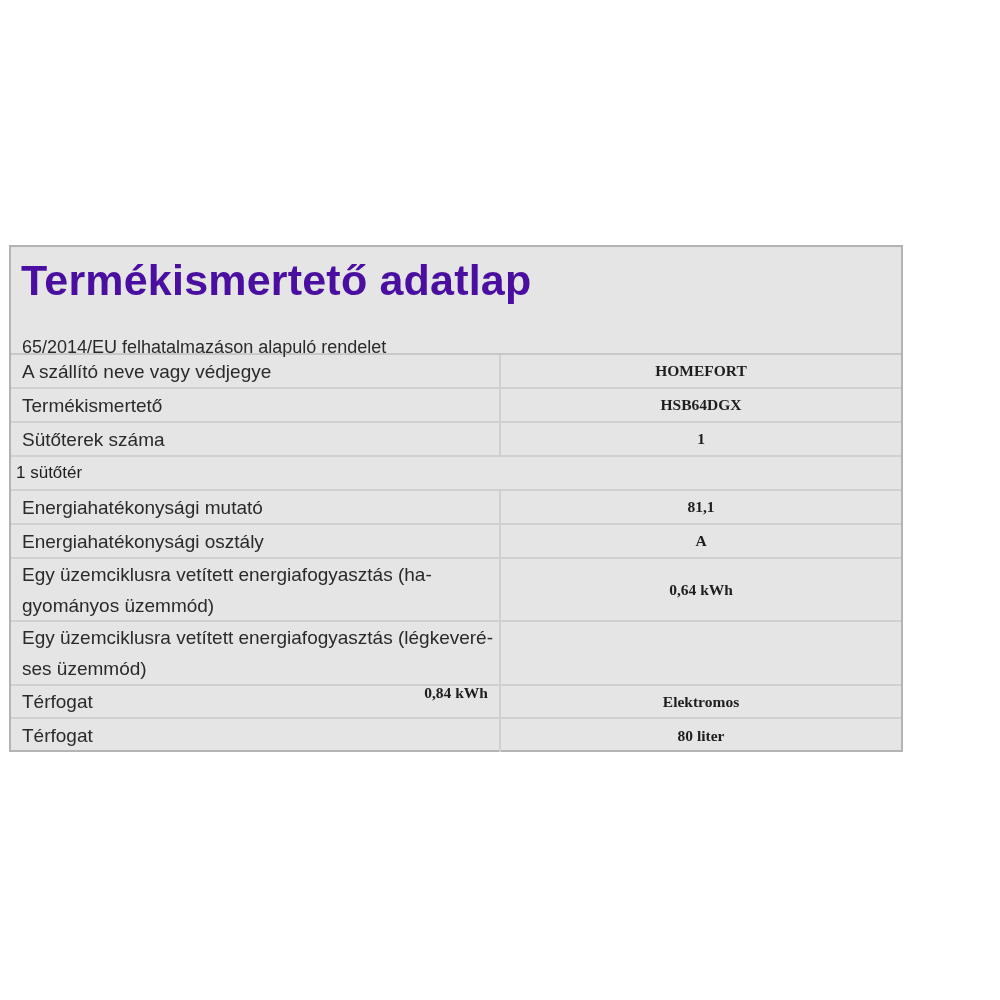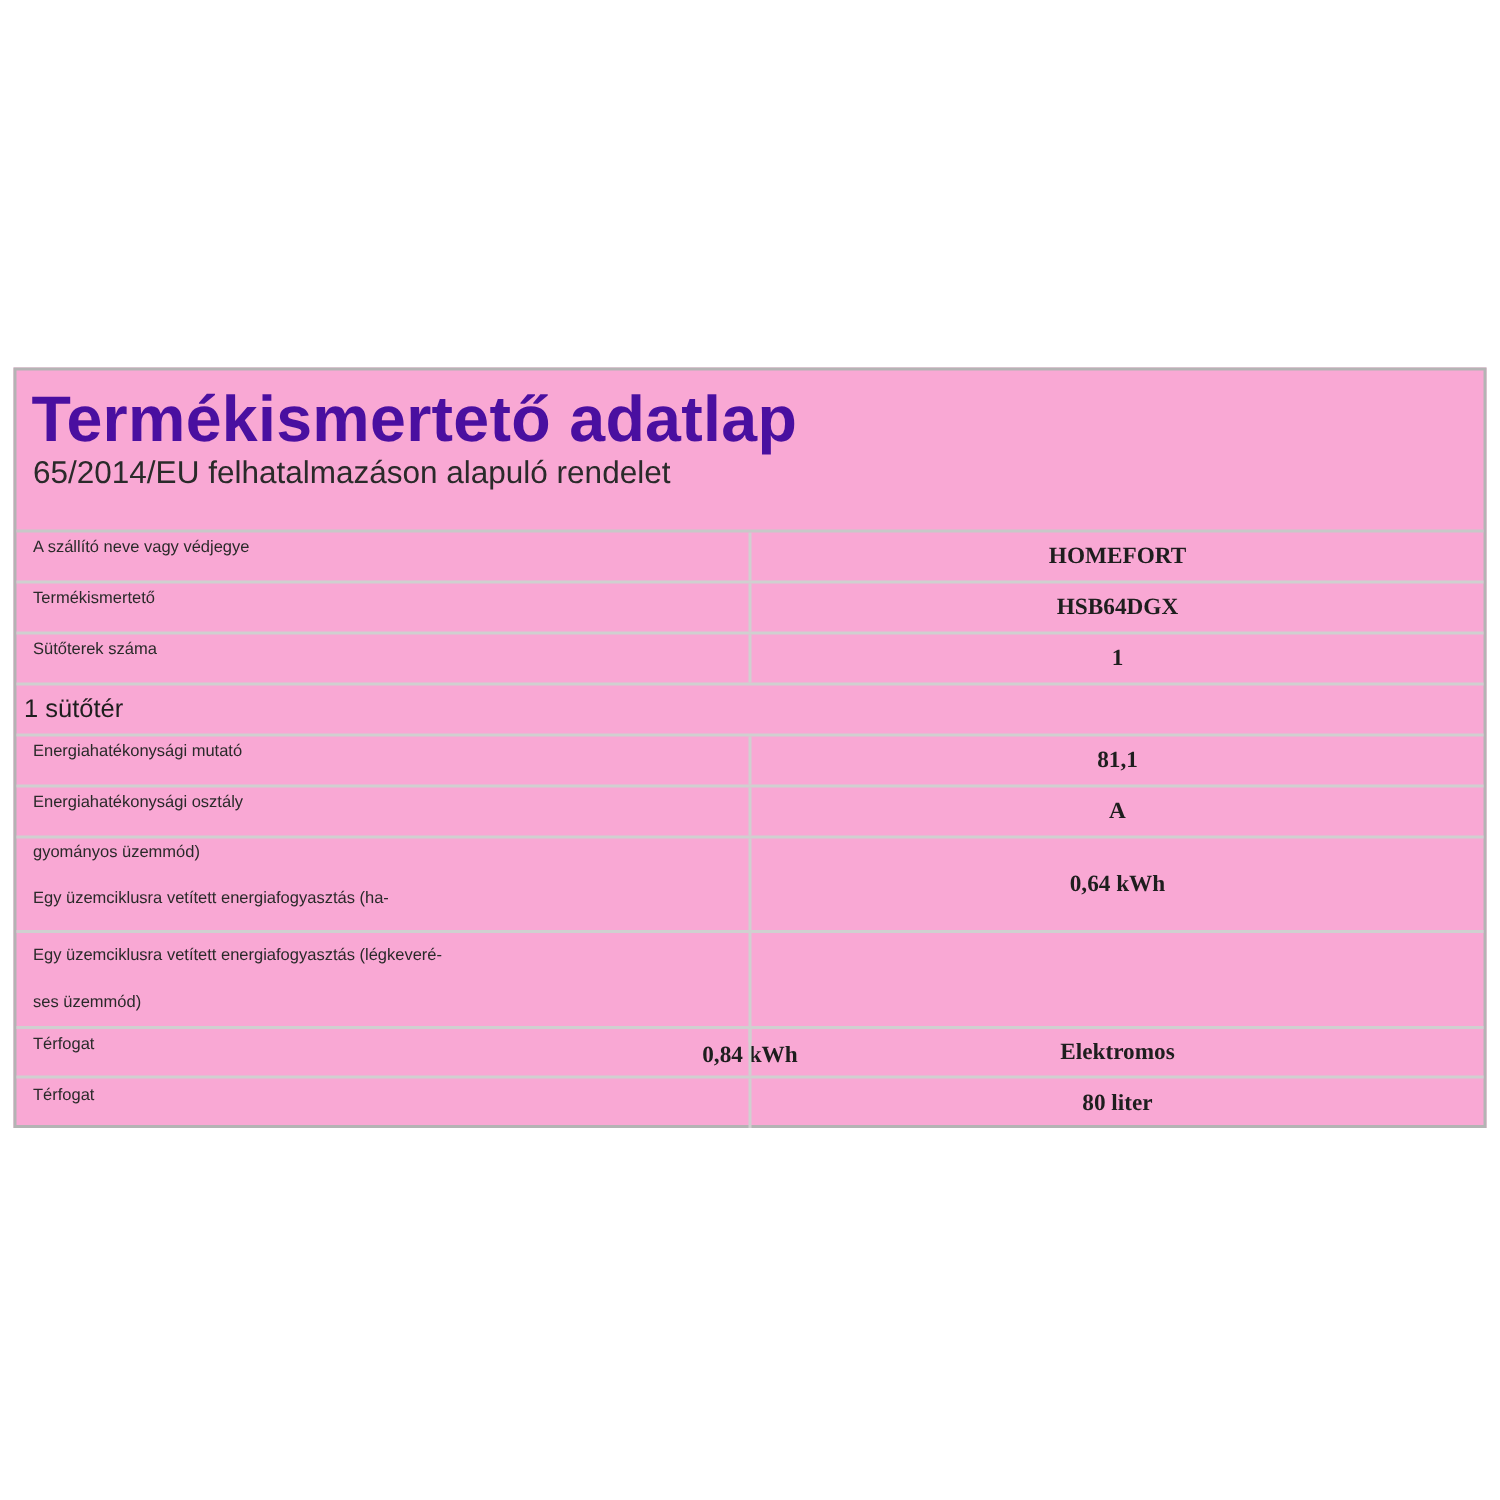--- a/index.html
+++ b/index.html
@@ -12,25 +12,25 @@
       height: 1000px;
       position: relative;
       overflow: hidden;
       font-family: "Liberation Sans", "DejaVu Sans", sans-serif;
       color: #222222;
     }
     .sheet {
       position: absolute;
       left: 9px;
       top: 245px;
-      width: 982px;
+      width: 894px;
       height: 507px;
       box-sizing: border-box;
       border: 2px solid #b4b4b4;
-      background: #f9a8d4;
+      background: #e5e5e5;
     }
     .header {
       height: 108px;
       border-bottom: 2px solid #c8c8c8;
       box-sizing: border-box;
       position: relative;
     }
     .title {
       position: absolute;
       left: 10px;
@@ -38,38 +38,38 @@
       font-size: 43px;
       font-weight: bold;
       color: #4a0fa0;
       letter-spacing: 0.2px;
       line-height: 58px;
       white-space: nowrap;
     }
     .subtitle {
       position: absolute;
       left: 11px;
-      top: 59px;
-      font-size: 21px;
+      top: 90px;
+      font-size: 18px;
       color: #2a2a2a;
       line-height: 20px;
       white-space: nowrap;
     }
     .row {
       display: flex;
       box-sizing: border-box;
       border-bottom: 2px solid #d0d0d0;
     }
     .row:last-child { border-bottom: none; }
     .cell-label {
       width: 490px;
       box-sizing: border-box;
       border-right: 2px solid #d0d0d0;
-      padding: 0 0 11px 11px;
-      font-size: 11px;
+      padding: 0 0 0 11px;
+      font-size: 19px;
       color: #2a2a2a;
       display: flex;
       align-items: center;
       line-height: 31px;
     }
     .cell-value {
       flex: 1;
       display: flex;
       align-items: center;
       justify-content: center;
@@ -121,22 +121,22 @@
       <div class="cell-label">Energiahatékonysági mutató</div>
       <div class="cell-value">81,1</div>
     </div>
     <div class="row h34">
       <div class="cell-label">Energiahatékonysági osztály</div>
       <div class="cell-value">A</div>
     </div>
     <div class="row h63">
       <div class="cell-label">
         <div>
+          <div>Egy üzemciklusra vetített energiafogyasztás (ha-</div>
           <div>gyományos üzemmód)</div>
-          <div>Egy üzemciklusra vetített energiafogyasztás (ha-</div>
         </div>
       </div>
       <div class="cell-value">0,64 kWh</div>
     </div>
     <div class="row h64">
       <div class="cell-label">
         <div>
           <div>Egy üzemciklusra vetített energiafogyasztás (légkeveré-</div>
           <div>ses üzemmód)</div>
         </div>

